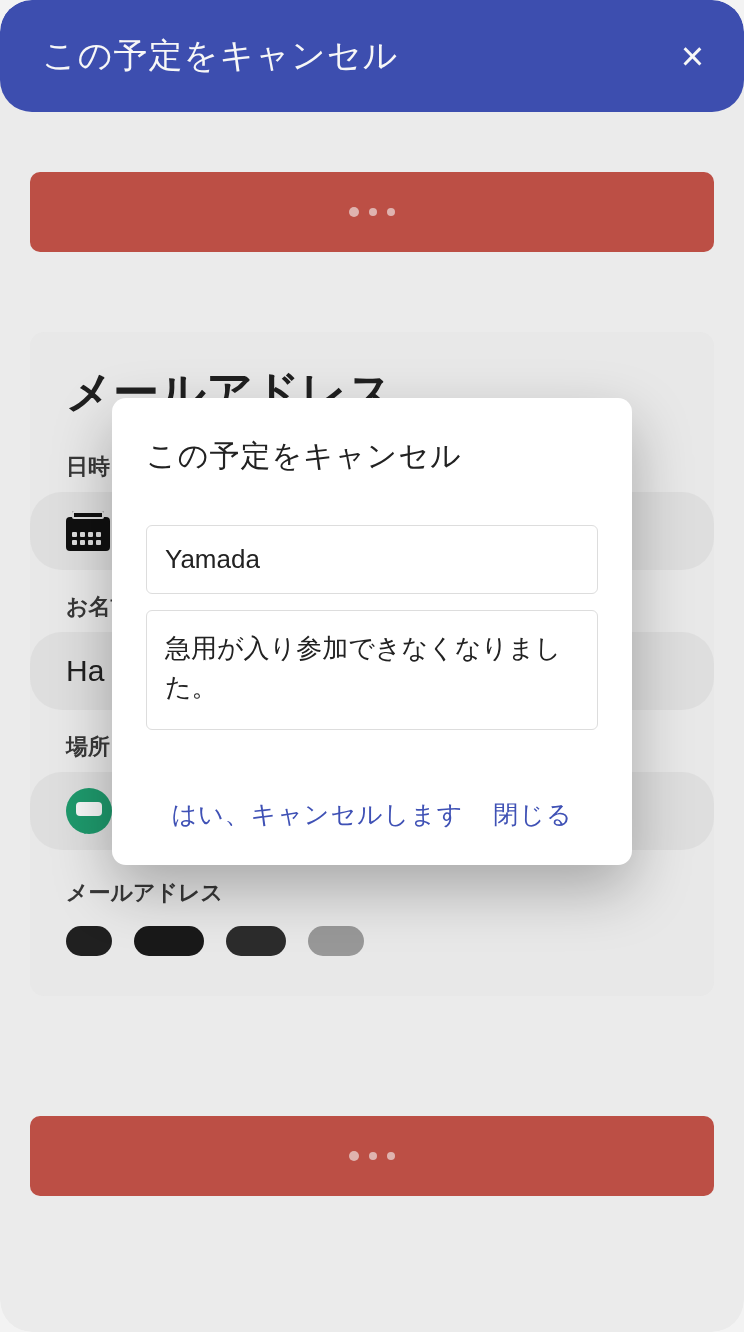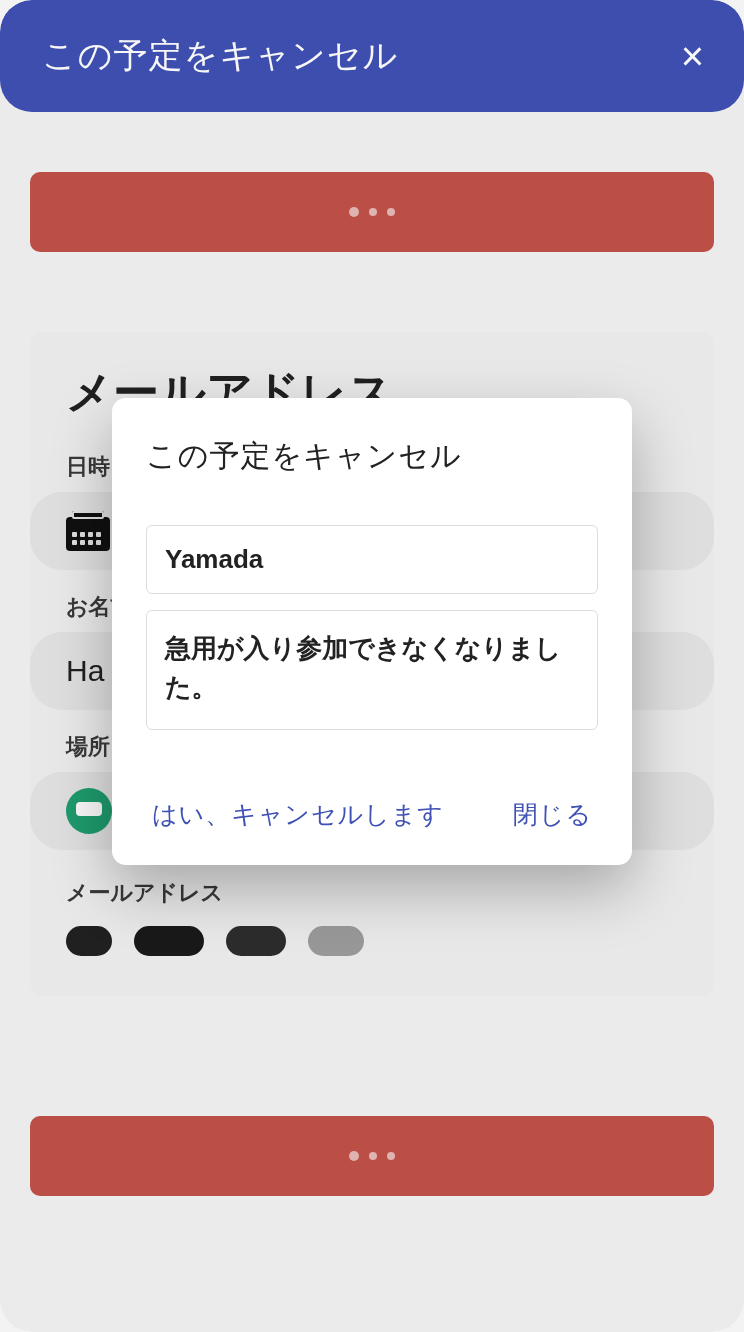--- a/index.html
+++ b/index.html
@@ -37,23 +37,23 @@
   .blk { height:30px; background:#222; }
   .blk.a{width:46px;}
   .blk.b{width:70px; background:#1a1a1a;}
   .blk.c{width:60px; background:#2e2e2e;}
   .blk.d{width:56px; background:#9d9d9d;}
 
   
   .overlay { position:absolute; inset:0; background:rgba(0,0,0,0.03); display:flex; align-items:flex-start; justify-content:center; }
   .modal { margin-top:398px; width:520px; background:#fff; border-radius:14px; box-shadow:0 24px 60px rgba(0,0,0,0.28); padding:38px 34px 20px; }
   .modal-title { font-size:30px; font-weight:500; color:#222; letter-spacing:1px; margin-bottom:48px; }
-  .field { width:100%; border:1px solid #ddd; border-radius:6px; padding:18px 18px; font-size:26px; color:#222; margin-bottom:16px; font-family:inherit;font-weight:bold; }
+  .field { width:100%; border:1px solid #ddd; border-radius:6px; padding:18px 18px; font-size:26px; color:#222; margin-bottom:16px; font-family:inherit; }
   .field.textarea { min-height:120px; resize:none; line-height:1.5; }
-  .modal-actions { display:flex; justify-content:space-between; gap:30px; margin-top:48px; padding:0 6px 14px; }
+  .modal-actions { display:flex; justify-content:center; gap:30px; margin-top:48px; padding:0 6px 14px; }
   .modal-btn { background:none; border:none; font-size:25px; color:#3f51b5; cursor:pointer; letter-spacing:1px; }
 
   
   .behind { filter: opacity(1); }
 </style>
 </head>
 <body>
 
 <div class="page">
 

